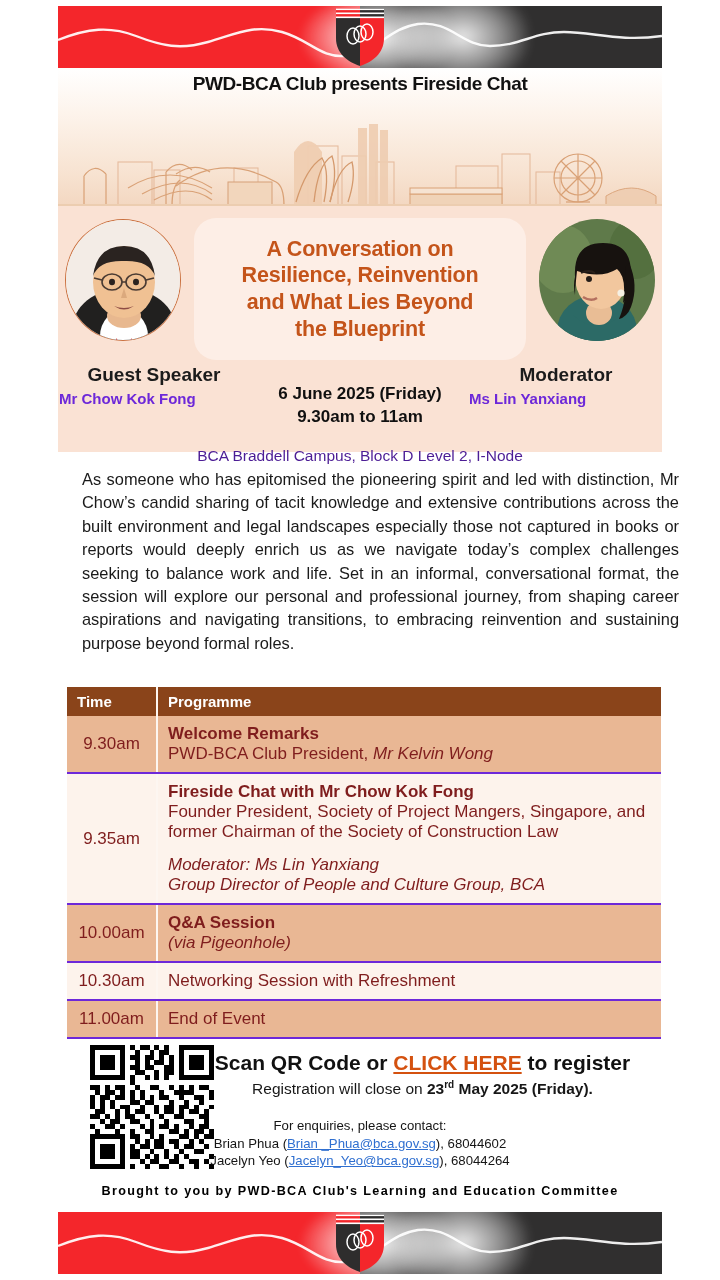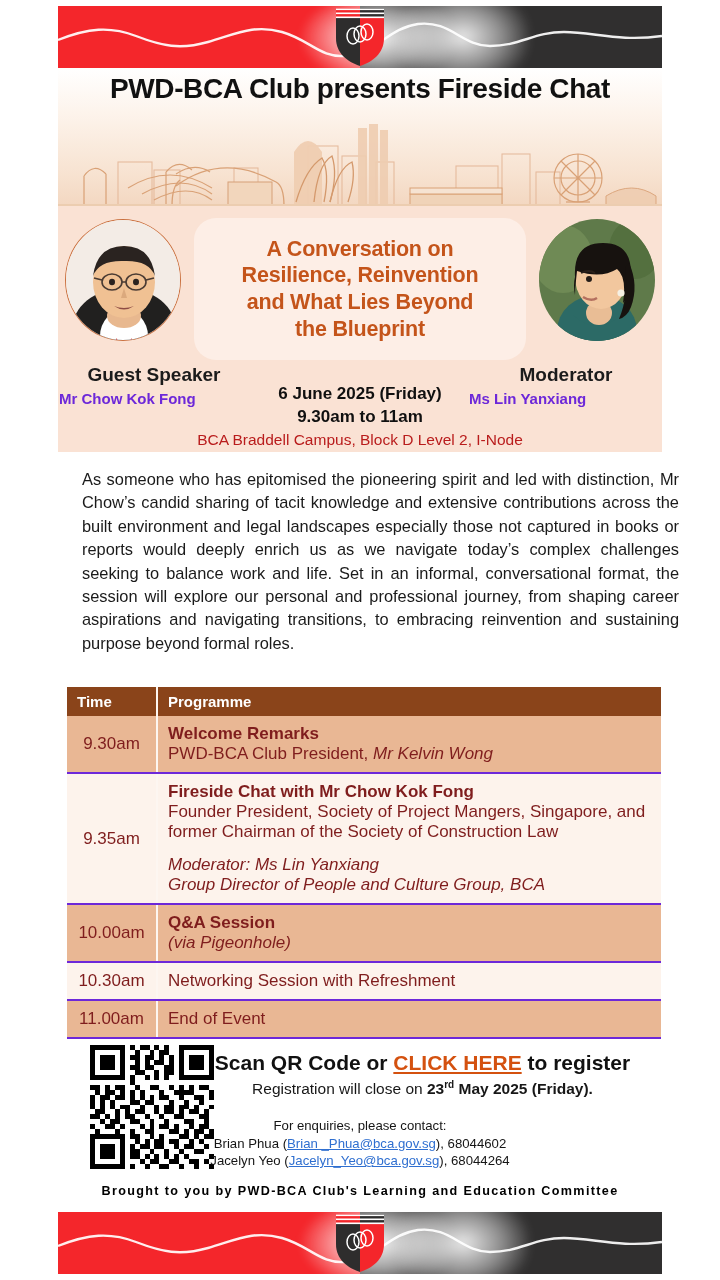--- a/index.html
+++ b/index.html
@@ -72,21 +72,21 @@
     left: 58px; top: 68px;
     width: 604px; height: 138px;
     background: linear-gradient(180deg, #ffffff 0%, #fdf4ec 32%, #f7e2d0 78%, #f3d7c1 100%);
     overflow: hidden;
   }
   .main-title {
     position: absolute;
     left: 0; top: 5px;
     width: 100%;
     text-align: center;
-    font-size: 28px;
+    font-size: 19px;
     font-weight: bold;
     letter-spacing: -0.4px;
     color: #111111;
     z-index: 4;
     font-family: "Liberation Sans", sans-serif;
   }
   .skyline { position: absolute; left: 0; bottom: 0; width: 100%; height: 96px; z-index: 1; }
 
   
   .speaker-band {
@@ -147,21 +147,21 @@
   .mod-name    { right: 3px;  top: 184px; }
 
   .eventinfo {
     position: absolute;
     left: 136px; top: 178px;
     width: 332px;
     text-align: center;
   }
   .ev-date { font-size: 17px; font-weight: bold; color: #101010; }
   .ev-time { font-size: 17px; font-weight: bold; color: #101010; margin-top: 3px; }
-  .ev-venue { font-size: 15.5px; color: #b91c1c; margin-top: 4px; white-space: nowrap; }
+  .ev-venue { font-size: 15.5px; color: #4c1d95; margin-top: 20px; white-space: nowrap; }
 
   
   .blurb {
     position: absolute;
     left: 82px; top: 468px;
     width: 597px;
     font-size: 16.4px;
     line-height: 23.4px;
     color: #1a1a1a;
     text-align: justify;

